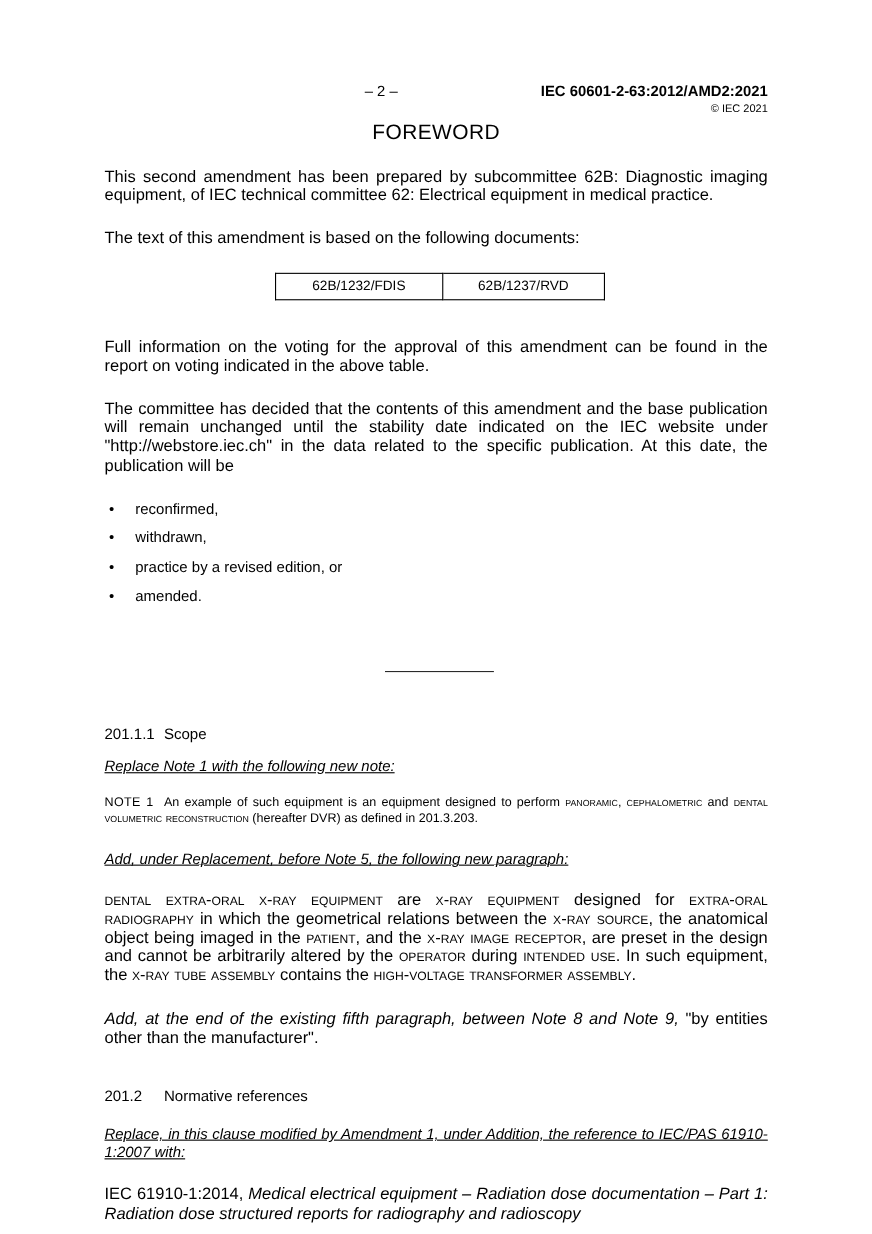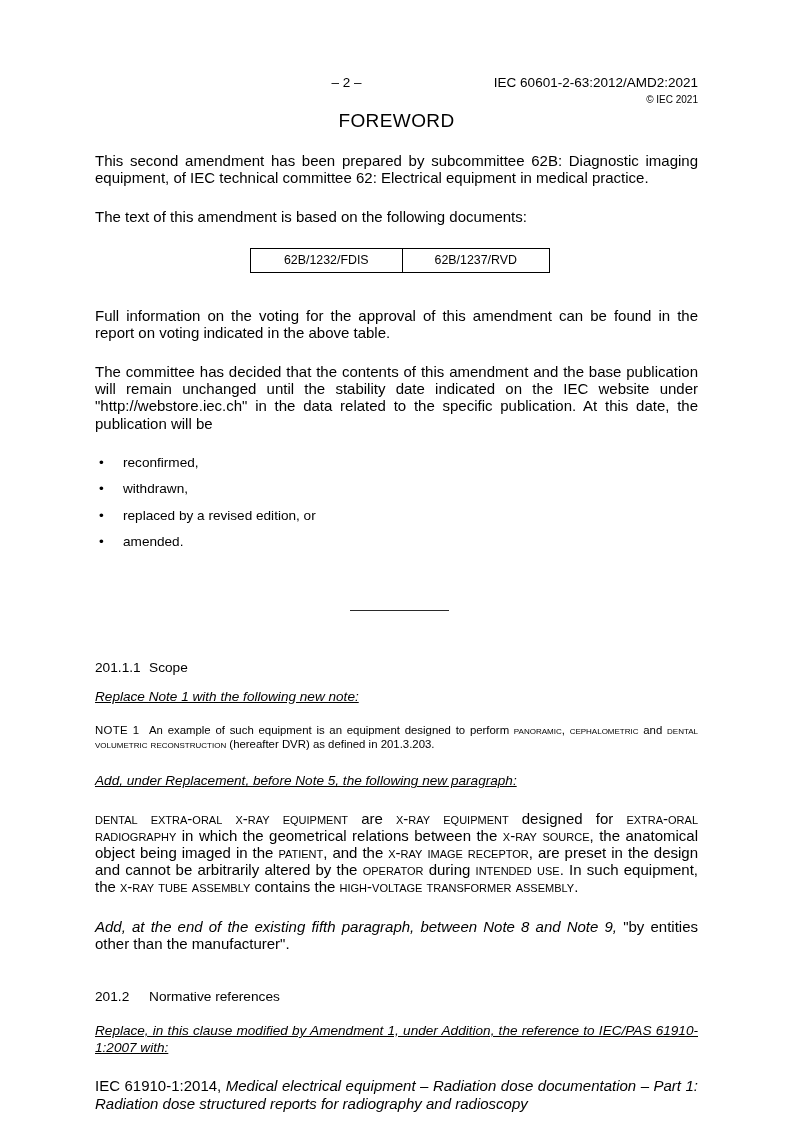--- a/index.html
+++ b/index.html
@@ -37,20 +37,21 @@
     left: 0;
     width: 603px;
     text-align: center;
     font-size: 13.5px;
   }
   .hdr-pageno span { display: inline-block; margin-left: -100px; }
   .hdr-std {
     text-align: right;
     width: 100%;
     font-size: 13.5px;
+    font-weight: bold;
   }
   .hdr-copy {
     text-align: right;
     width: 100%;
     font-size: 10px;
   }
 
   
   .doc-title {
     position: absolute;
@@ -217,21 +218,21 @@
       <li>
         <span class="bullet">•</span>
         <span>reconfirmed,</span>
       </li>
       <li>
         <span class="bullet">•</span>
         <span>withdrawn,</span>
       </li>
       <li>
         <span class="bullet">•</span>
-        <span>replaced by a revised edition, or</span>
+        <span>practice by a revised edition, or</span>
       </li>
       <li>
         <span class="bullet">•</span>
         <span>amended.</span>
       </li>
     </ul>
 
     <div style="height:50px"></div>
 
     <div class="sep-wrap">

